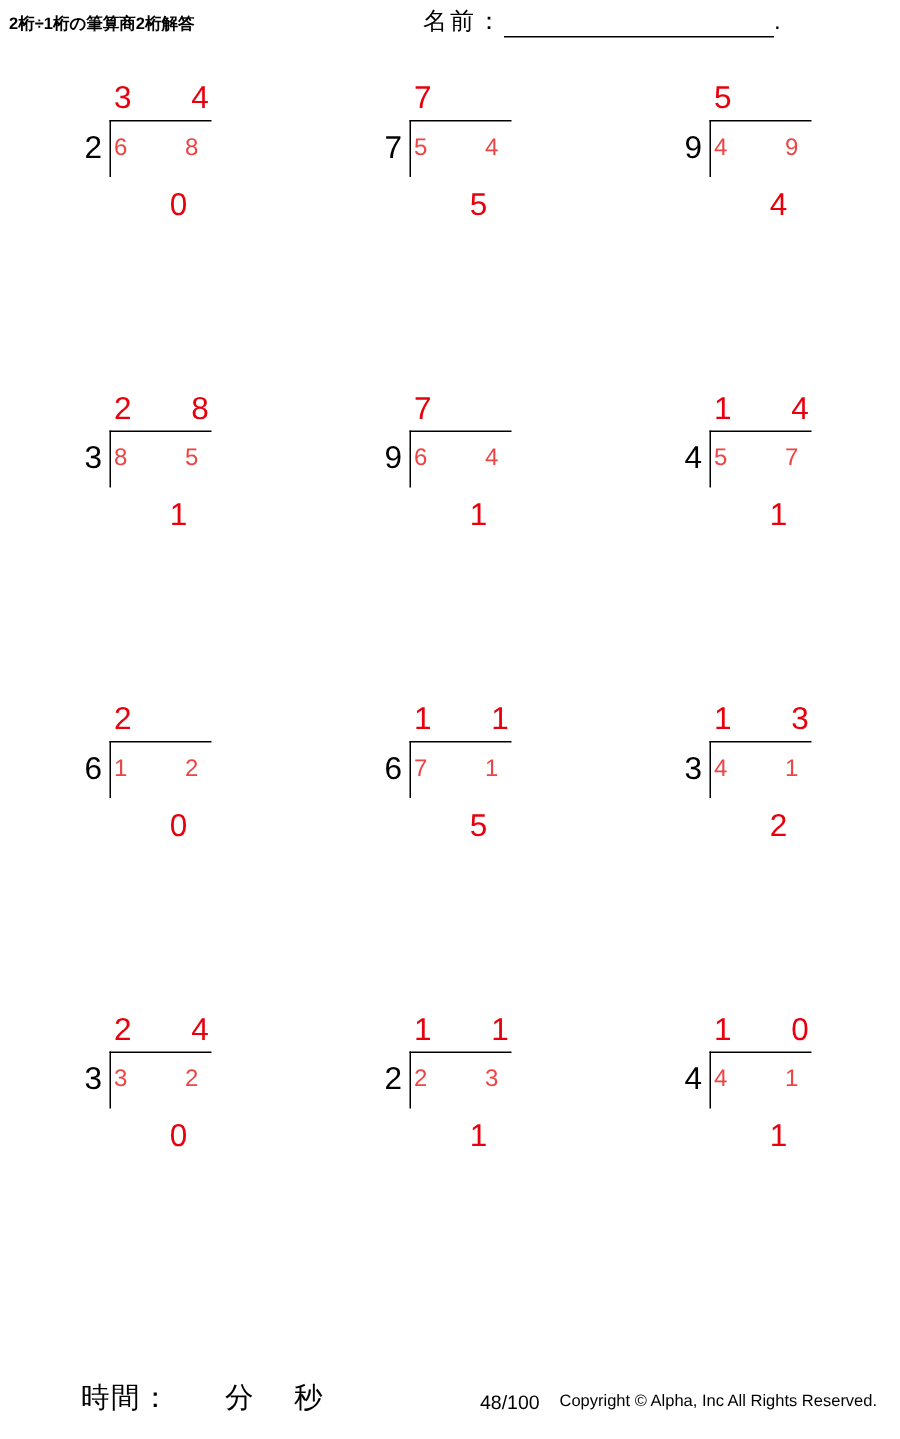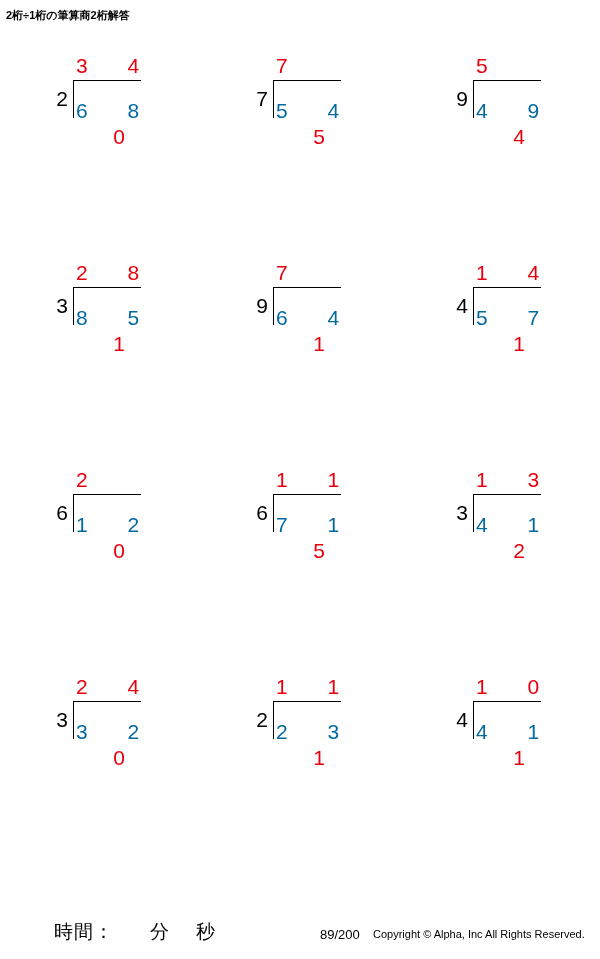--- a/index.html
+++ b/index.html
@@ -98,25 +98,25 @@
     top: 20px;
     width: 68px;
     height: 38px;
     border-left: 1.6px solid #000;
     border-top: 1.6px solid #000;
     box-sizing: border-box;
   }
   .dividend {
     position: absolute;
     left: 30px;
-    top: 40px;
-    font-size: 21px;
+    top: 28px;
+    font-size: 16px;
     line-height: 22px;
     letter-spacing: 17px;
-    color: #0369a1;
+    color: #ef4444;
     white-space: nowrap;
   }
   .quotient {
     position: absolute;
     left: 30px;
     top: -5px;
     font-size: 21px;
     line-height: 22px;
     letter-spacing: 17px;
     color: #e8000d;
@@ -173,20 +173,23 @@
     white-space: nowrap;
   }
 </style>
 </head>
 <body>
 
 <div class="page">
 
   <div class="header">
     <div class="worksheet-title">2桁÷1桁の筆算商2桁解答</div>
+    <div class="name-area">
+      <span class="name-label">名前：</span><span class="name-line"></span><span class="name-dot">.</span>
+    </div>
   </div>
 
   <div class="grid">
 
     <div class="row">
       <div class="cell">
         <div class="division">
           <div class="quotient">3 4</div>
           <div class="divisor">2</div>
           <div class="bracket"></div>
@@ -303,17 +306,17 @@
         </div>
       </div>
     </div>
 
   </div>
 
   <div class="footer">
     <div class="time-area">
       <span>時間：</span><span class="time-gap"></span><span>分</span><span class="time-gap2"></span><span>秒</span>
     </div>
-    <div class="page-num">89/200</div>
+    <div class="page-num">48/100</div>
     <div class="copyright">Copyright © Alpha, Inc All Rights Reserved.</div>
   </div>
 
 </div>
 
 </body></html>

